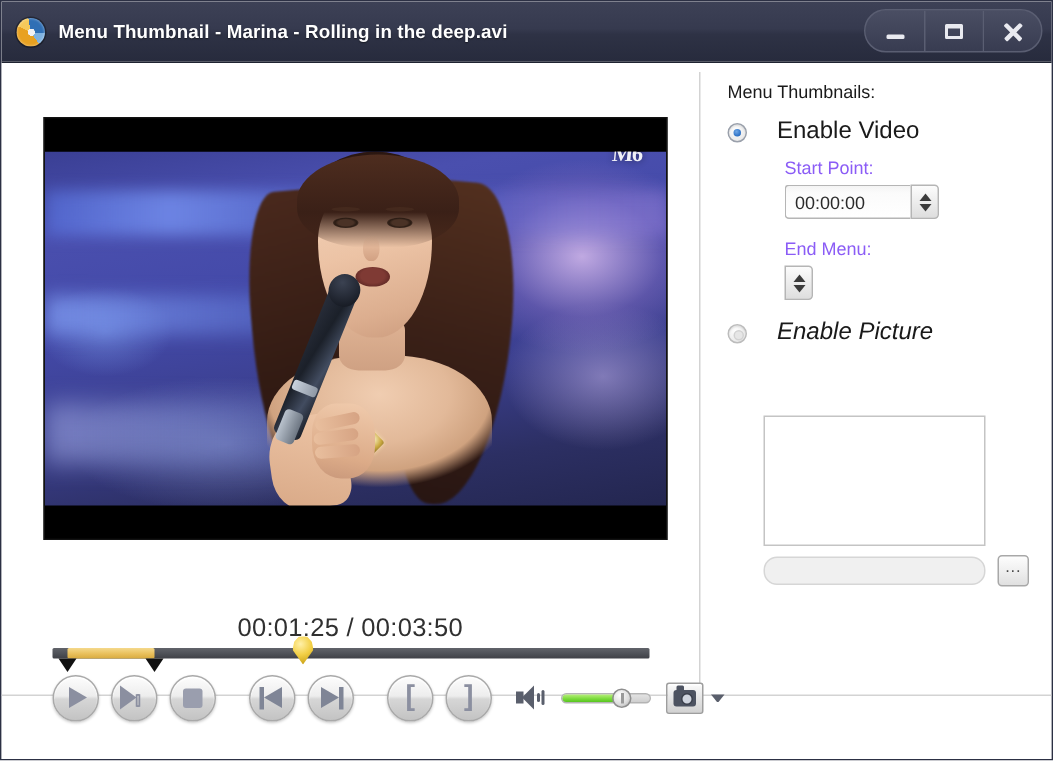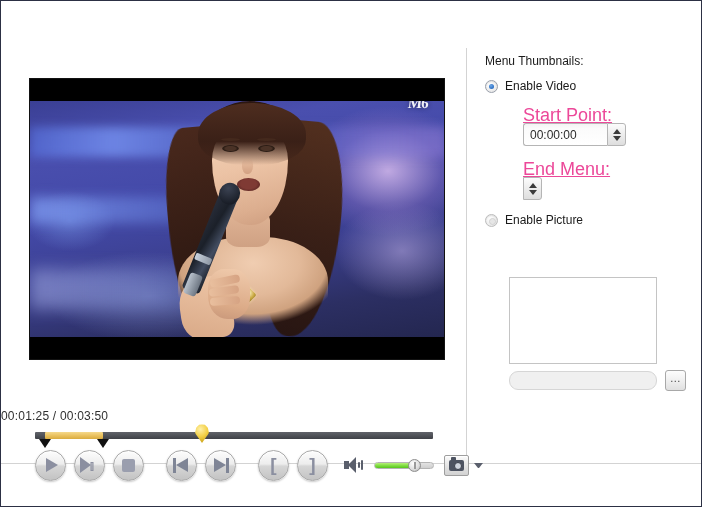--- a/index.html
+++ b/index.html
@@ -264,21 +264,22 @@
   }
   #mic-tail {
     position: absolute; left: 3px; top: 92px; width: 13px; height: 22px;
     background: linear-gradient(90deg, #b9c2cd, #6d7682);
     border-radius: 3px;
   }
 
   
   #time-label {
     position: absolute; left: 0; top: 367px; width: 465px;
-    color: #303030; font-size: 12px;
+    text-align: center;
+    color: #303030; font-size: 17px;
     letter-spacing: .2px;
   }
 
   
   #seek-wrap {
     position: absolute; left: 34px; top: 385px;
     width: 398px; height: 20px;
   }
   #seek-track {
     position: absolute; left: 0; top: 5px; width: 398px; height: 7px;
@@ -468,24 +469,24 @@
     content: ""; position: absolute; left: 3px; top: 3px;
     width: 5px; height: 5px; border-radius: 50%;
     background: radial-gradient(circle at 40% 35%, #6fa7e6, #2a6fc4 70%, #174f98);
   }
   .radio.off { border-color: #bcbcbc; }
   .radio.off::after {
     content: ""; position: absolute; left: 3px; top: 3px;
     width: 5px; height: 5px; border-radius: 50%;
     background: #e6e6e6; border: 1px solid #d2d2d2;
   }
-  .radio-label { margin-left: 7px; font-size: 12px; color: #1a1a1a; }
+  .radio-label { margin-left: 20px; font-size: 16px; color: #1a1a1a; }
 
   .fieldlabel {
-    position: absolute; font-size: 18px; color: #ec4899; text-decoration: underline;
+    position: absolute; font-size: 12px; color: #8b5cf6;
   }
 
   .spin {
     position: absolute; width: 103px; height: 23px;
     display: flex;
   }
   .spin-input {
     flex: 1 1 auto; height: 23px;
     background: linear-gradient(to bottom, #f4f4f4, #fbfbfb 22%, #ffffff);
     border: 1px solid #b5b5b5; border-right: none;
@@ -551,20 +552,35 @@
     box-shadow: inset 0 1px 0 rgba(255,255,255,.9);
   }
 
   #btn-restore { left: 578px; top: 429px; width: 107px; height: 24px; }
 </style>
 </head>
 <body>
 
 <div id="app">
 
+  <div id="titlebar">
+    <div id="app-icon"></div>
+    <div id="title-text">Menu Thumbnail - Marina - Rolling in the deep.avi</div>
+    <div id="wincontrols">
+      <div class="winbtn">
+        <span class="gl-min"></span>
+      </div>
+      <div class="winbtn">
+        <span class="gl-max"></span>
+      </div>
+      <div class="winbtn">
+        <span class="gl-close"></span>
+      </div>
+    </div>
+  </div>
 
   <div id="content">
 
     <div id="splitter"></div>
     <div id="hsplit"></div>
 
     <div id="video-pane">
 
       <div id="video-frame">
         <div class="bar-top"></div>
@@ -683,21 +699,21 @@
 
       <div class="fieldlabel" style="left:52px; top:117px;">End Menu:</div>
 
       <div class="spin" style="left:52px; top:135px;">
         <div class="spin-btns">
           <span class="spin-up"></span>
           <span class="spin-dn"></span>
         </div>
       </div>
 
-      <div class="radio-row" style="left:14px; top:171px;">
+      <div class="radio-row" style="left:14px; top:171px;font-style:italic;">
         <span class="radio off"></span>
         <span class="radio-label">Enable Picture</span>
       </div>
 
       <div id="pic-preview"></div>
 
       <div id="pic-path"></div>
 
       <div id="pic-browse">...</div>
     </div>

